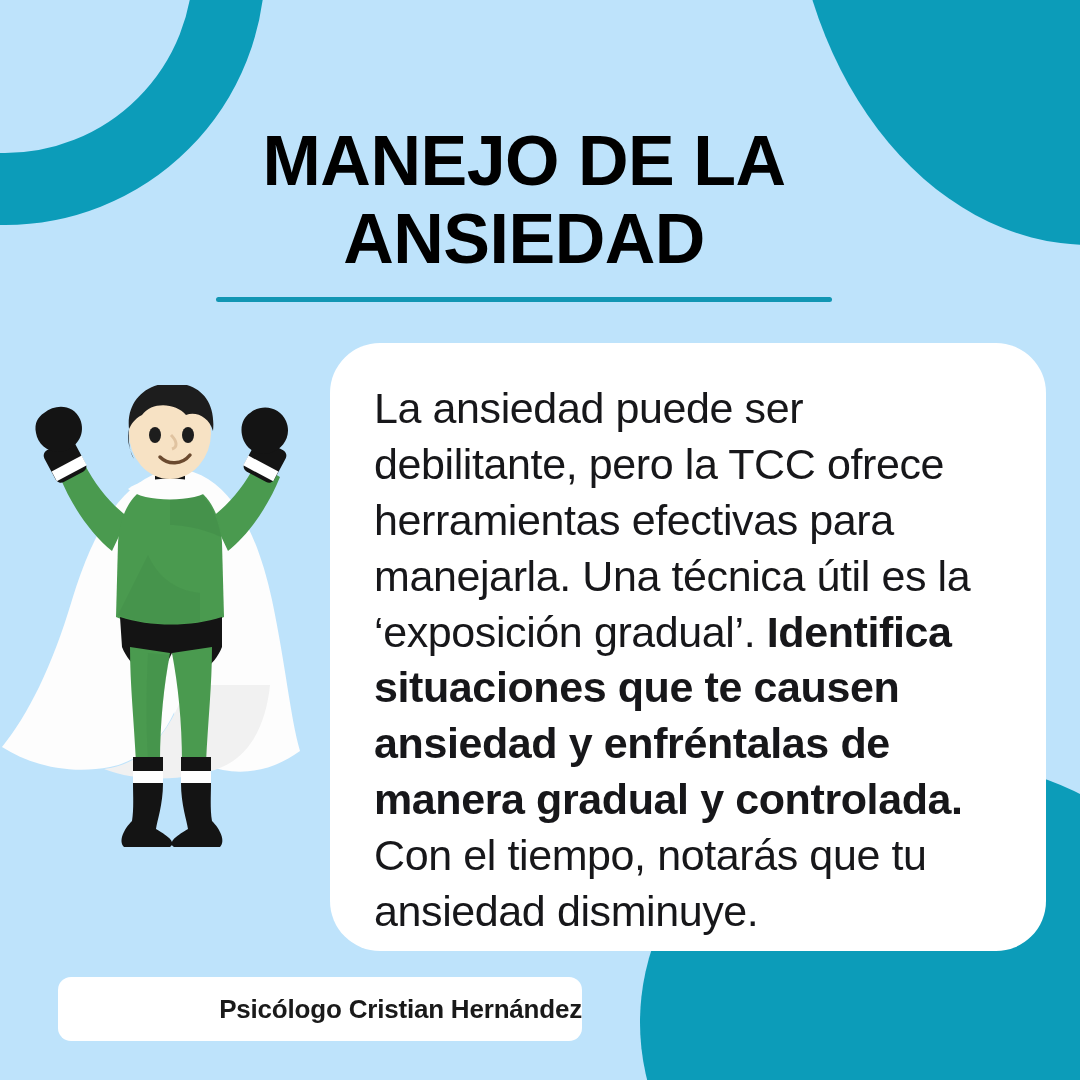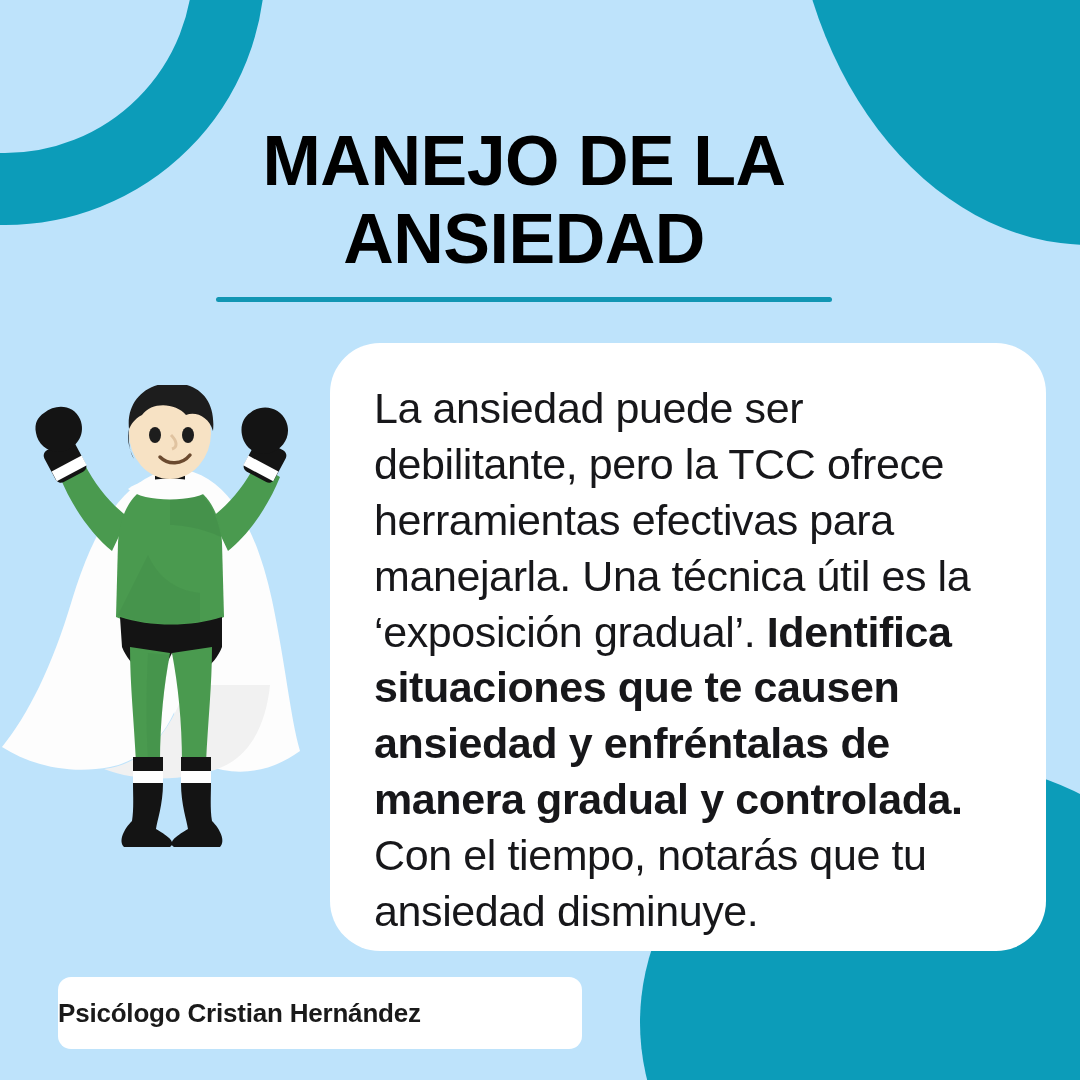--- a/index.html
+++ b/index.html
@@ -103,26 +103,26 @@
     letter-spacing: -0.4px;
   }
   #body-text .strong { font-weight: 700; }
 
   
   #footer-pill {
     position: absolute;
     left: 58px;
     top: 977px;
     width: 524px;
-    height: 72px;
+    height: 64px;
     background: #ffffff;
     border-radius: 13px;
     display: flex;
     align-items: center;
-    justify-content: flex-start;
+    justify-content: flex-end;
   }
   #footer-name {
     font-family: "Liberation Sans", sans-serif;
     font-size: 26px;
     font-weight: 700;
     color: #1a1a1a;
     letter-spacing: -0.2px;
   }
 
   

